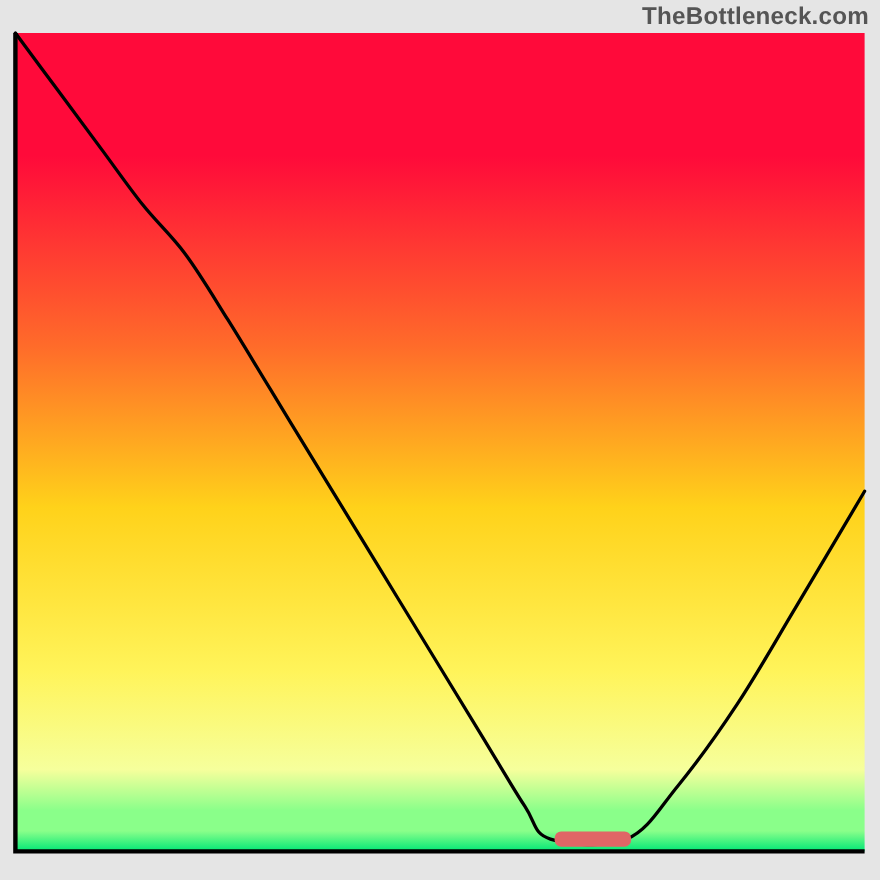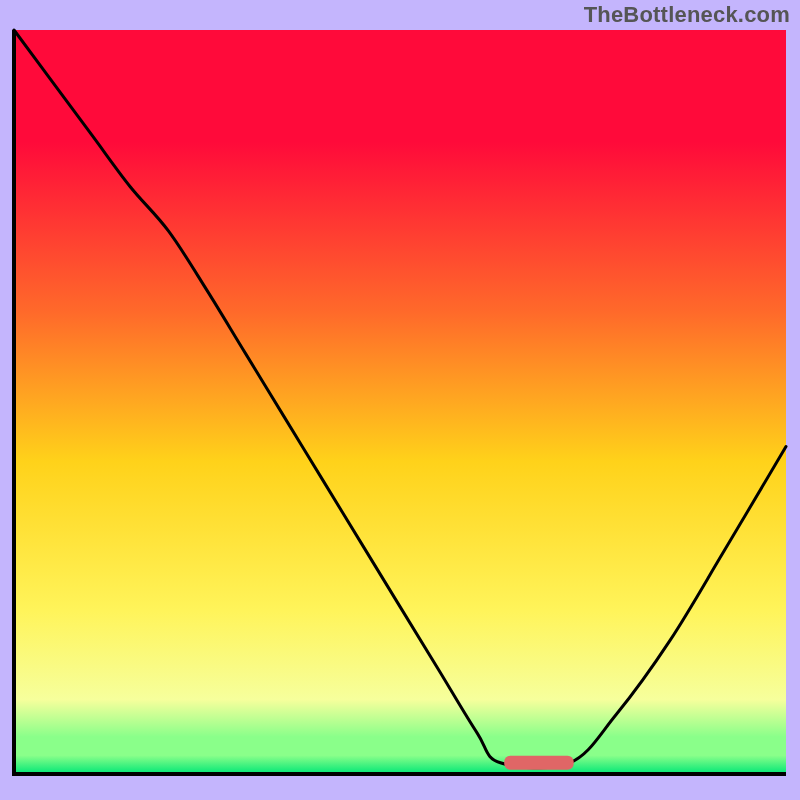--- a/index.html
+++ b/index.html
@@ -7,21 +7,21 @@
     padding: 0;
     width: 800px;
     height: 800px;
     overflow: hidden;
     font-family: Arial, Helvetica, sans-serif;
   }
   .chart-container {
     position: relative;
     width: 800px;
     height: 800px;
-    background: #c4b5fd;
+    background: #e5e5e5;
   }
   .watermark {
     position: absolute;
     top: 2px;
     right: 10px;
     font-size: 22px;
     font-weight: bold;
     color: #555555;
     letter-spacing: 0.2px;
     z-index: 10;

